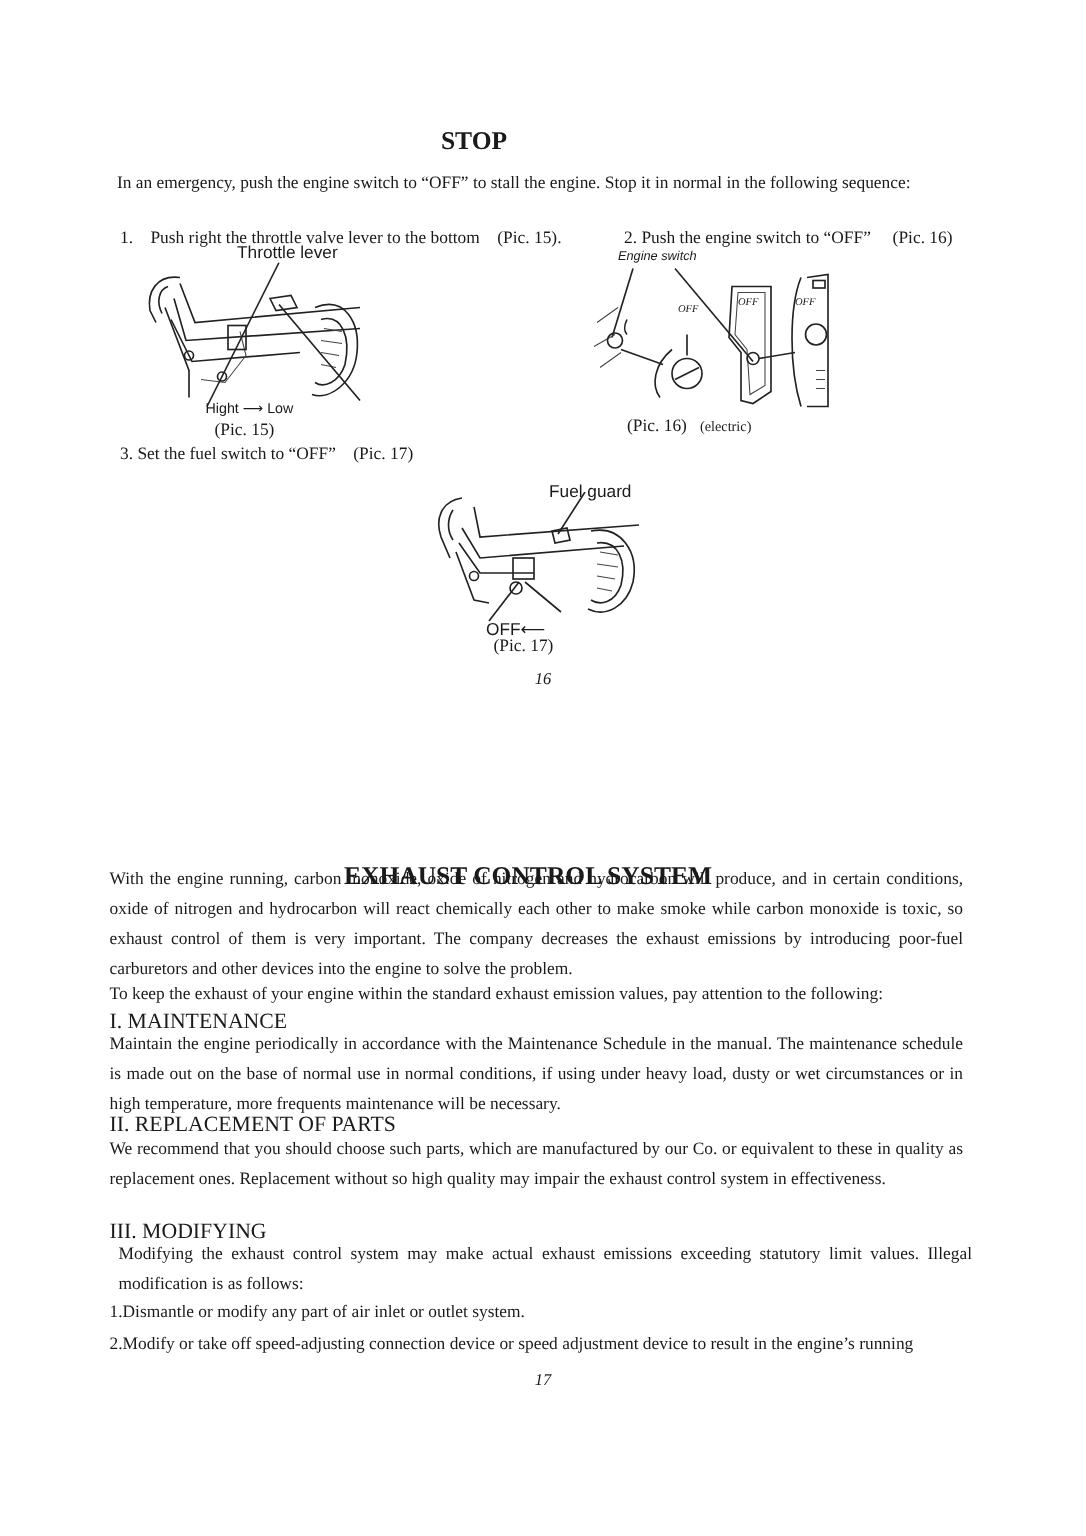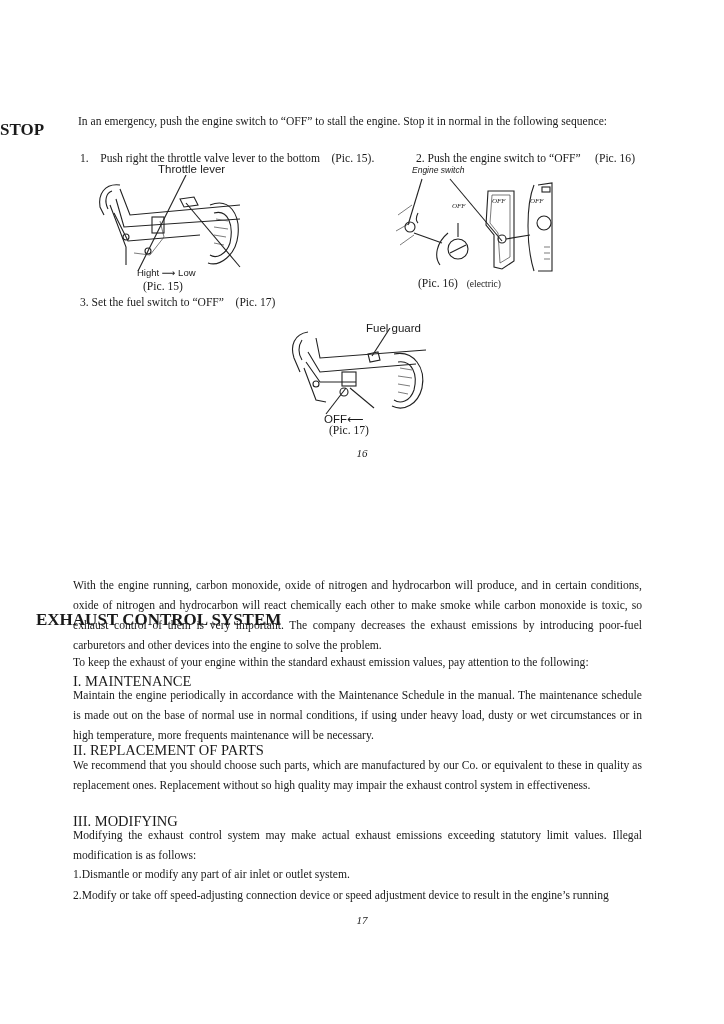--- a/index.html
+++ b/index.html
@@ -3,21 +3,21 @@
 <meta charset="utf-8">
 <style>
   html, body { margin: 0; padding: 0; background: #ffffff; }
   body {
     width: 724px; height: 1024px; position: relative; overflow: hidden;
     font-family: "Liberation Serif", "DejaVu Serif", serif;
     color: #1a1a1a;
   }
   .abs { position: absolute; }
   .title {
-    font-weight: bold; font-size: 17px; width: 632px; left: 0; margin-top: 36px;
+    font-weight: bold; font-size: 17px; text-align: center; width: 632px; left: 0;
   }
   .para { font-size: 11.6px; line-height: 20px; text-align: justify; }
   .line { font-size: 11.6px; white-space: nowrap; }
   .sans { font-family: "Liberation Sans", "DejaVu Sans", sans-serif; }
   .sub { font-size: 14.5px; white-space: nowrap; }
   .pagenum { font-size: 11px; text-align: center; width: 724px; left: 0; font-style: italic; }
   svg .stroke { fill: none; stroke: #222; stroke-width: 1.1; }
   svg .thin { fill: none; stroke: #444; stroke-width: 0.7; }
 </style>
 </head>
@@ -138,17 +138,17 @@
 <div class="abs para" style="left:73px; top:576px; width:569px;">With the engine running, carbon monoxide, oxide of nitrogen and hydrocarbon will produce, and in certain conditions, oxide of nitrogen and hydrocarbon will react chemically each other to make smoke while carbon monoxide is toxic, so exhaust control of them is very important. The company decreases the exhaust emissions by introducing poor-fuel carburetors and other devices into the engine to solve the problem.</div>
 <div class="abs line" style="left:73px; top:656px;">To keep the exhaust of your engine within the standard exhaust emission values, pay attention to the following:</div>
 
 <div class="abs sub" style="left:73px; top:673px;">I. MAINTENANCE</div>
 <div class="abs para" style="left:73px; top:686px; width:569px;">Maintain the engine periodically in accordance with the Maintenance Schedule in the manual. The maintenance schedule is made out on the base of normal use in normal conditions, if using under heavy load, dusty or wet circumstances or in high temperature, more frequents maintenance will be necessary.</div>
 
 <div class="abs sub" style="left:73px; top:742px;">II. REPLACEMENT OF PARTS</div>
 <div class="abs para" style="left:73px; top:756px; width:569px;">We recommend that you should choose such parts, which are manufactured by our Co. or equivalent to these in quality as replacement ones. Replacement without so high quality may impair the exhaust control system in effectiveness.</div>
 
 <div class="abs sub" style="left:73px; top:813px;">III. MODIFYING</div>
-<div class="abs para" style="left:73px; top:826px; width:569px;">Modifying the exhaust control system may make actual exhaust emissions exceeding statutory limit values. Illegal modification is as follows:</div>
+<div class="abs para" style="left:79px; top:826px; width:569px;">Modifying the exhaust control system may make actual exhaust emissions exceeding statutory limit values. Illegal modification is as follows:</div>
 <div class="abs line" style="left:73px; top:868px;">1.Dismantle or modify any part of air inlet or outlet system.</div>
 <div class="abs line" style="left:73px; top:889px;">2.Modify or take off speed-adjusting connection device or speed adjustment device to result in the engine’s running</div>
 
 <div class="abs pagenum" style="top:914px;">17</div>
 
 </body></html>

